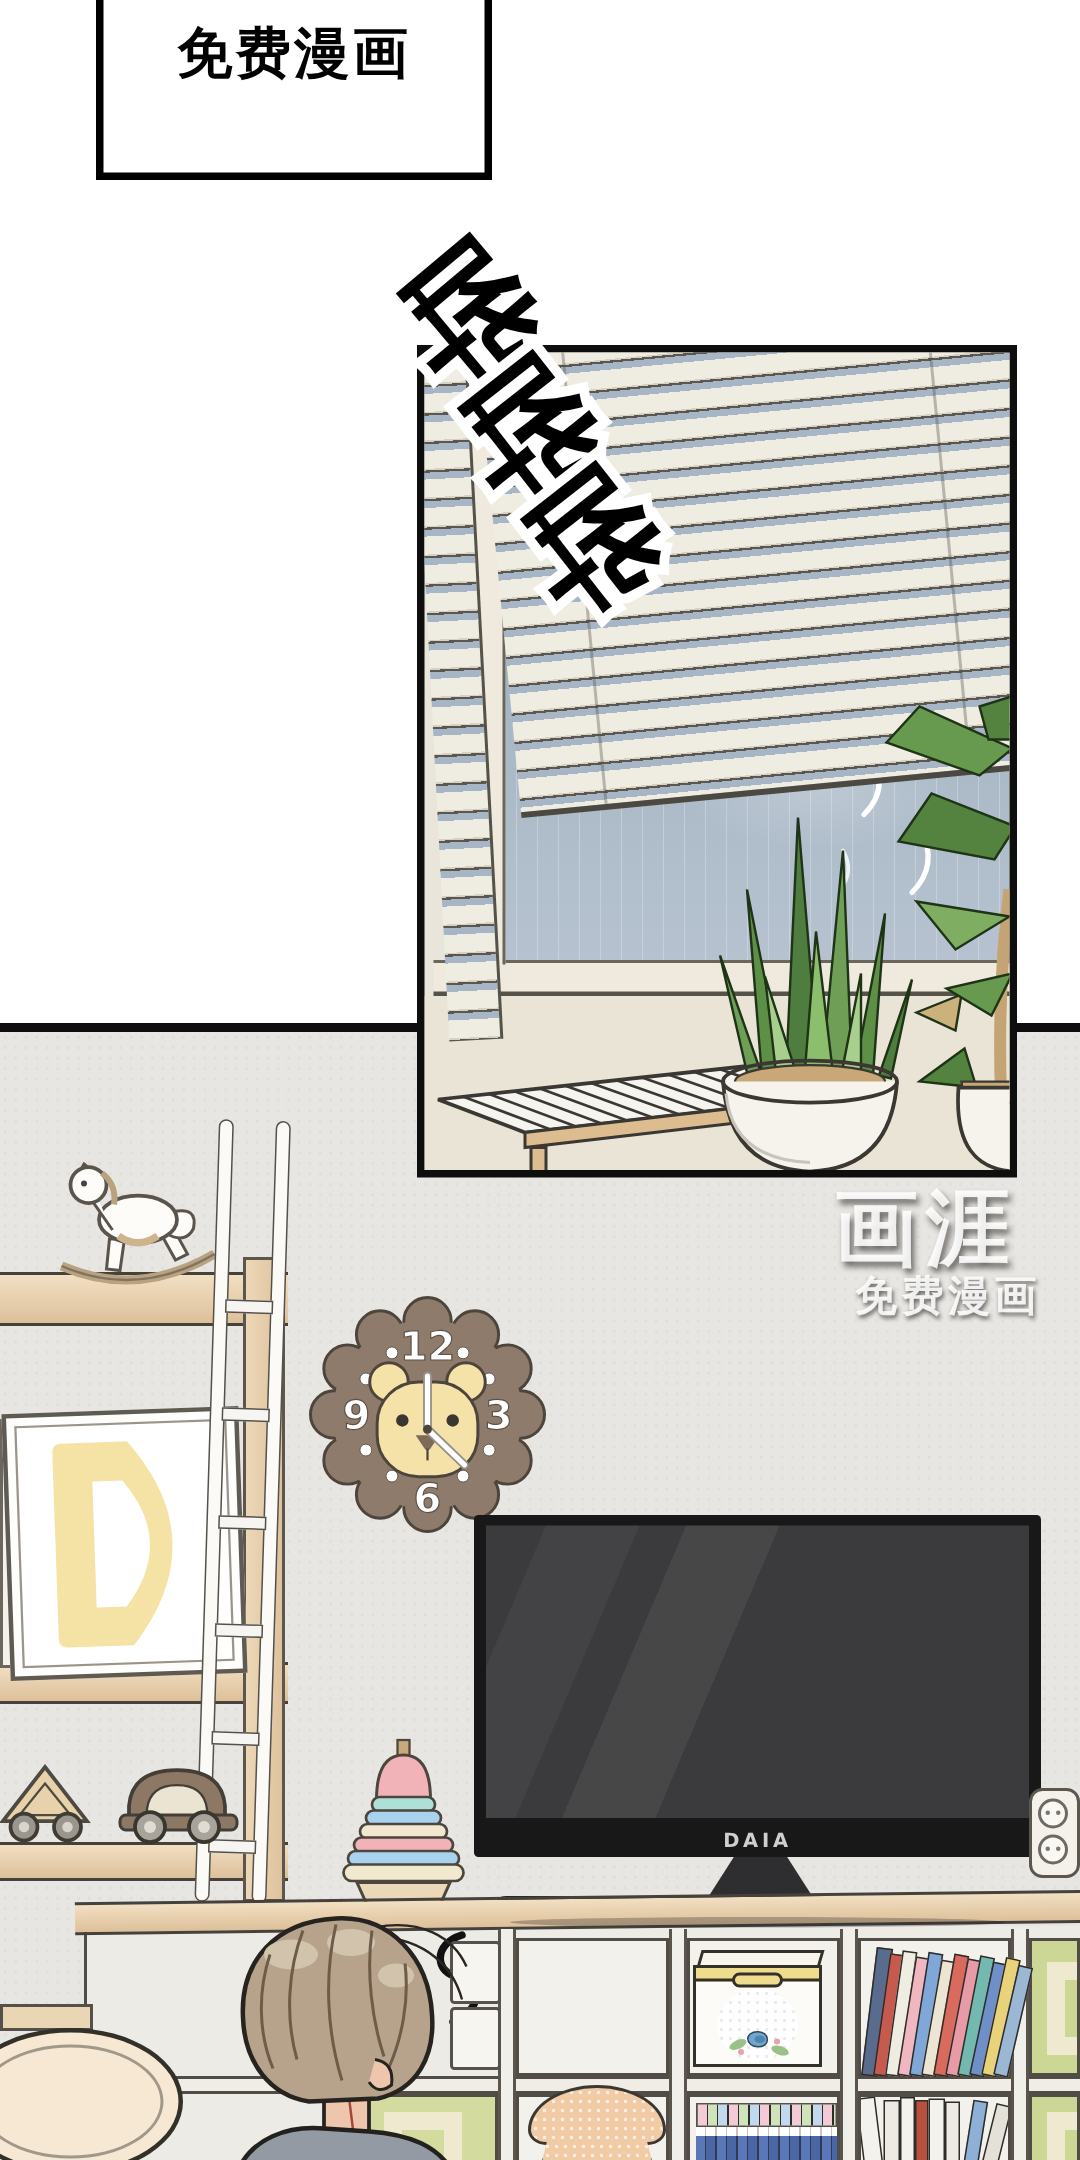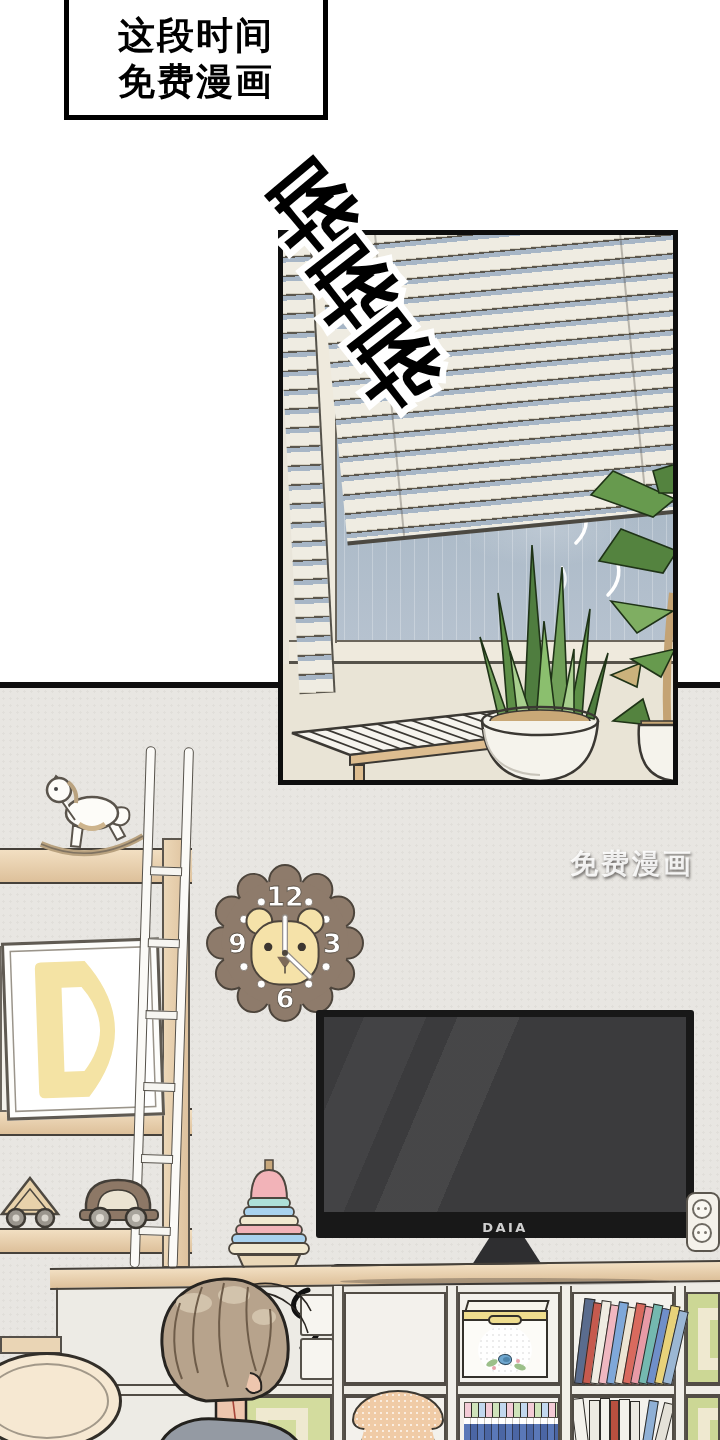--- a/index.html
+++ b/index.html
@@ -374,19 +374,19 @@
     <span data-char="哗">哗</span>
   </div>
   <div class="abs sfx" style="left:308px;top:244px;transform:rotate(52deg);">
     <span data-char="哗">哗</span>
   </div>
   <div class="abs sfx" style="left:350px;top:318px;transform:rotate(52deg);">
     <span data-char="哗">哗</span>
   </div>
 
   <div class="abs dialogue" style="z-index:45;">
-    <div>这段时间</div>
     <div>免费漫画</div>
   </div>
 
+  <div class="abs wm wm1">画涯</div>
   <div class="abs wm wm2">免费漫画</div>
 
 </div>
 
 </body></html>

